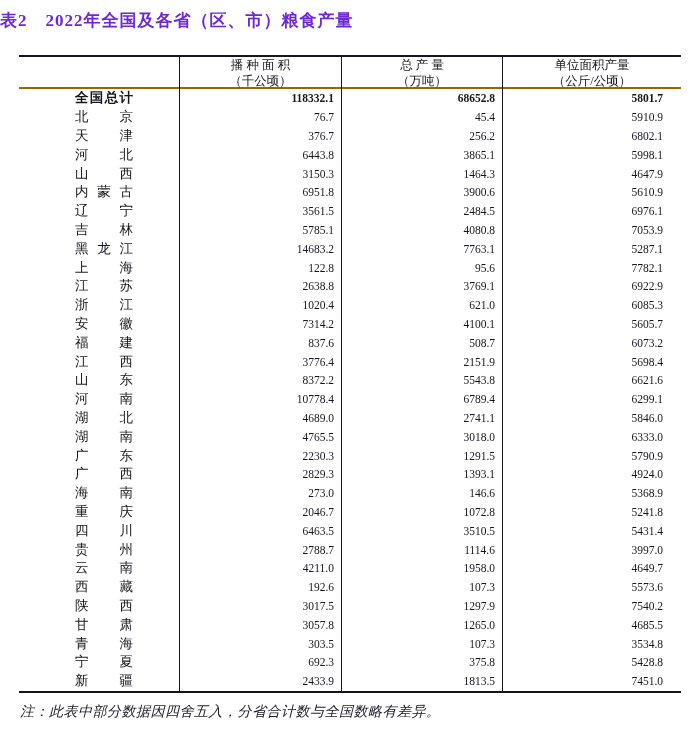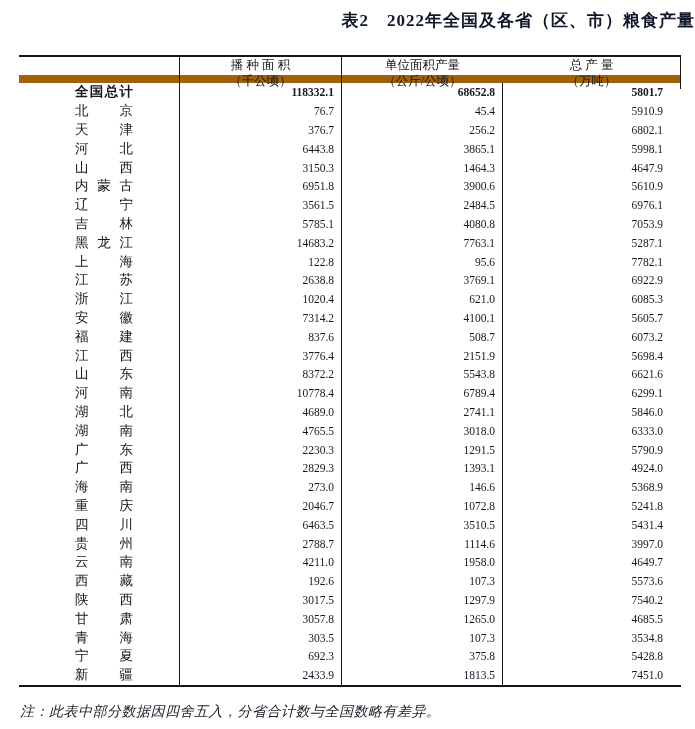--- a/index.html
+++ b/index.html
@@ -5,38 +5,38 @@
   * { margin: 0; padding: 0; box-sizing: border-box; }
   html, body { width: 695px; height: 729px; background: #ffffff; overflow: hidden; }
   body {
     position: relative;
     font-family: "Liberation Serif", "DejaVu Serif", serif;
     color: #16161f;
   }
   .page-title {
     position: absolute;
     top: 9px; left: 0; width: 695px;
-    text-align: right;
+    text-align: left;
     font-size: 17px;
     font-weight: bold;
-    color: #0f172a;
+    color: #6d28d9;
     letter-spacing: 1px;
   }
   .grain-table {
     position: absolute;
     top: 55px; left: 19px;
     width: 662px;
     border-top: 2px solid #15151d;
     border-bottom: 2px solid #15151d;
   }
   .thead {
     display: grid;
     grid-template-columns: 161px 162px 161px 178px;
-    height: 26px;
-    border-bottom: 8px solid #a16207;
+    height: 32px;
+    border-bottom: 2px solid #a16207;
   }
   .th {
     display: flex;
     flex-direction: column;
     justify-content: center;
     align-items: center;
     font-size: 12.5px;
     line-height: 16px;
     color: #15151d;
   }
@@ -78,27 +78,27 @@
 
 <div class="page-title">表2　2022年全国及各省（区、市）粮食产量</div>
 
 <div class="grain-table">
   <div class="thead">
     <div class="th col-sep"></div>
     <div class="th col-sep">
       <span>播 种 面 积</span>
       <span>（千公顷）</span>
     </div>
+    <div class="th col-sep">
+      <span>总 产 量</span>
+      <span>（万吨）</span>
+    </div>
     <div class="th">
       <span>单位面积产量</span>
       <span>（公斤/公顷）</span>
-    </div>
-    <div class="th col-sep">
-      <span>总 产 量</span>
-      <span>（万吨）</span>
     </div>
   </div>
   <div class="tbody">
       <div class="row total-row">
     <div class="cell-region col-sep">
       <span class="region-name"><span>全</span><span>国</span><span>总</span><span>计</span></span>
     </div>
     <div class="cell-num c1 col-sep">118332.1</div>
     <div class="cell-num c2 col-sep">68652.8</div>
     <div class="cell-num c3">5801.7</div>

